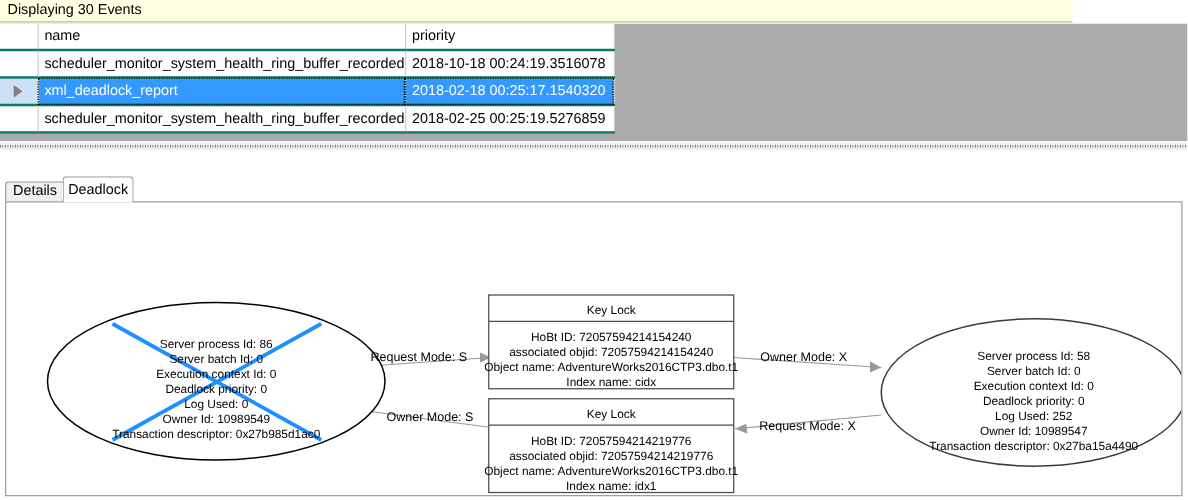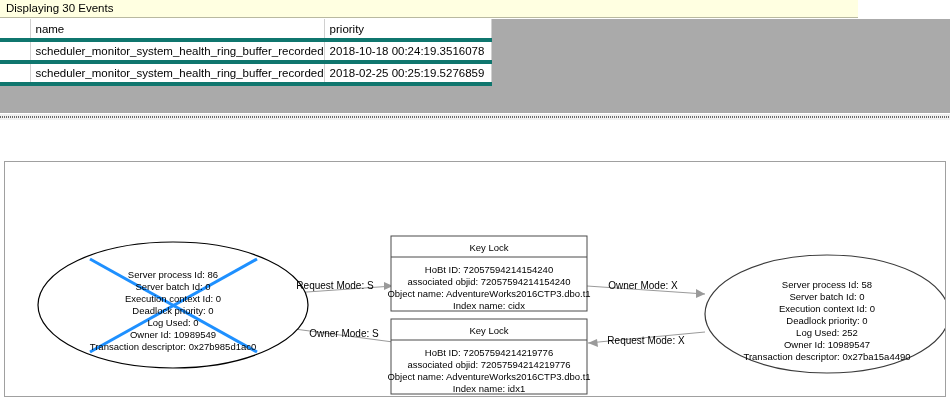--- a/index.html
+++ b/index.html
@@ -39,21 +39,21 @@
     border-collapse: collapse;
     table-layout: fixed;
     background: #ffffff;
   }
   table.grid col.c-sel   { width: 30px; }
   table.grid col.c-name  { width: 280px; }
   table.grid col.c-ts    { width: 167px; }
 
   table.grid th, table.grid td {
     border-right: 1px solid #d0d0d0;
-    border-bottom: 4px solid #0f766e;
+    border-bottom: 2px solid #0f766e;
     font-size: 11.5px;
     color: #000;
     height: 22px;
     padding: 0 0 0 5px;
     text-align: left;
     font-weight: normal;
     white-space: nowrap;
     overflow: hidden;
     box-sizing: border-box;
     background: #ffffff;
@@ -189,32 +189,43 @@
           <th>name</th>
           <th>priority</th>
         </tr>
       </thead>
       <tbody>
         <tr>
           <td class="sel-cell"></td>
           <td class="data-cell">scheduler_monitor_system_health_ring_buffer_recorded</td>
           <td class="data-cell">2018-10-18 00:24:19.3516078</td>
         </tr>
+        <tr class="row-selected">
+          <td class="sel-cell">
+            <span class="row-arrow"></span>
+          </td>
+          <td class="data-cell">xml_deadlock_report</td>
+          <td class="data-cell">2018-02-18 00:25:17.1540320</td>
+        </tr>
         <tr>
           <td class="sel-cell"></td>
           <td class="data-cell">scheduler_monitor_system_health_ring_buffer_recorded</td>
           <td class="data-cell">2018-02-25 00:25:19.5276859</td>
         </tr>
       </tbody>
     </table>
   </div>
 
   <div class="splitter"></div>
 
 
+  <div class="tabstrip">
+    <div class="tab inactive">Details</div>
+    <div class="tab active">Deadlock</div>
+  </div>
 
   <div class="canvas">
     <svg width="940" height="234" viewBox="0 0 940 234" xmlns="http://www.w3.org/2000/svg">
 
       <g>
         <path d="M 273,132 L 388,124" stroke="#9a9a9a" stroke-width="1" fill="none"></path>
         <polygon points="388,124 379,120 379,128" fill="#9a9a9a"></polygon>
       </g>
 
       <g>

